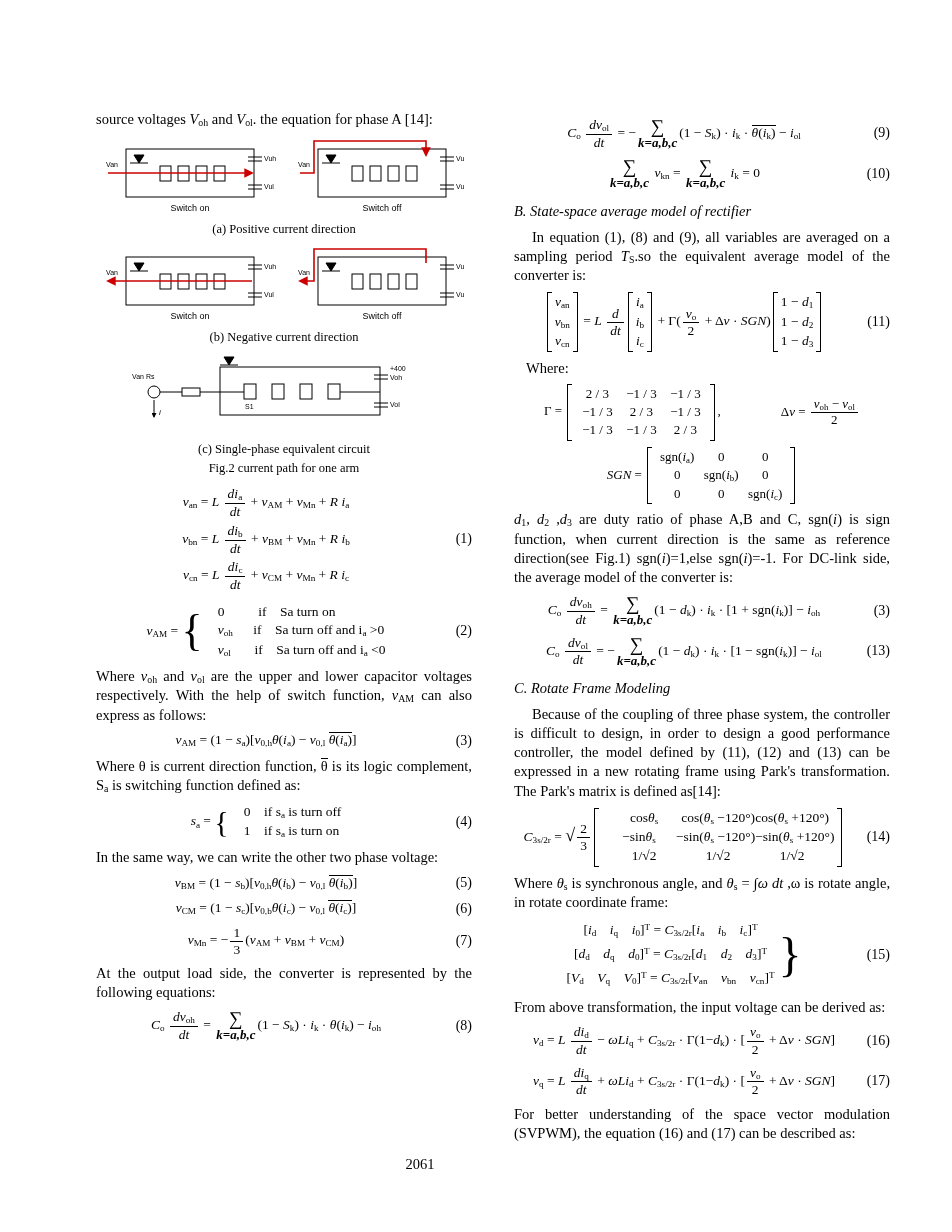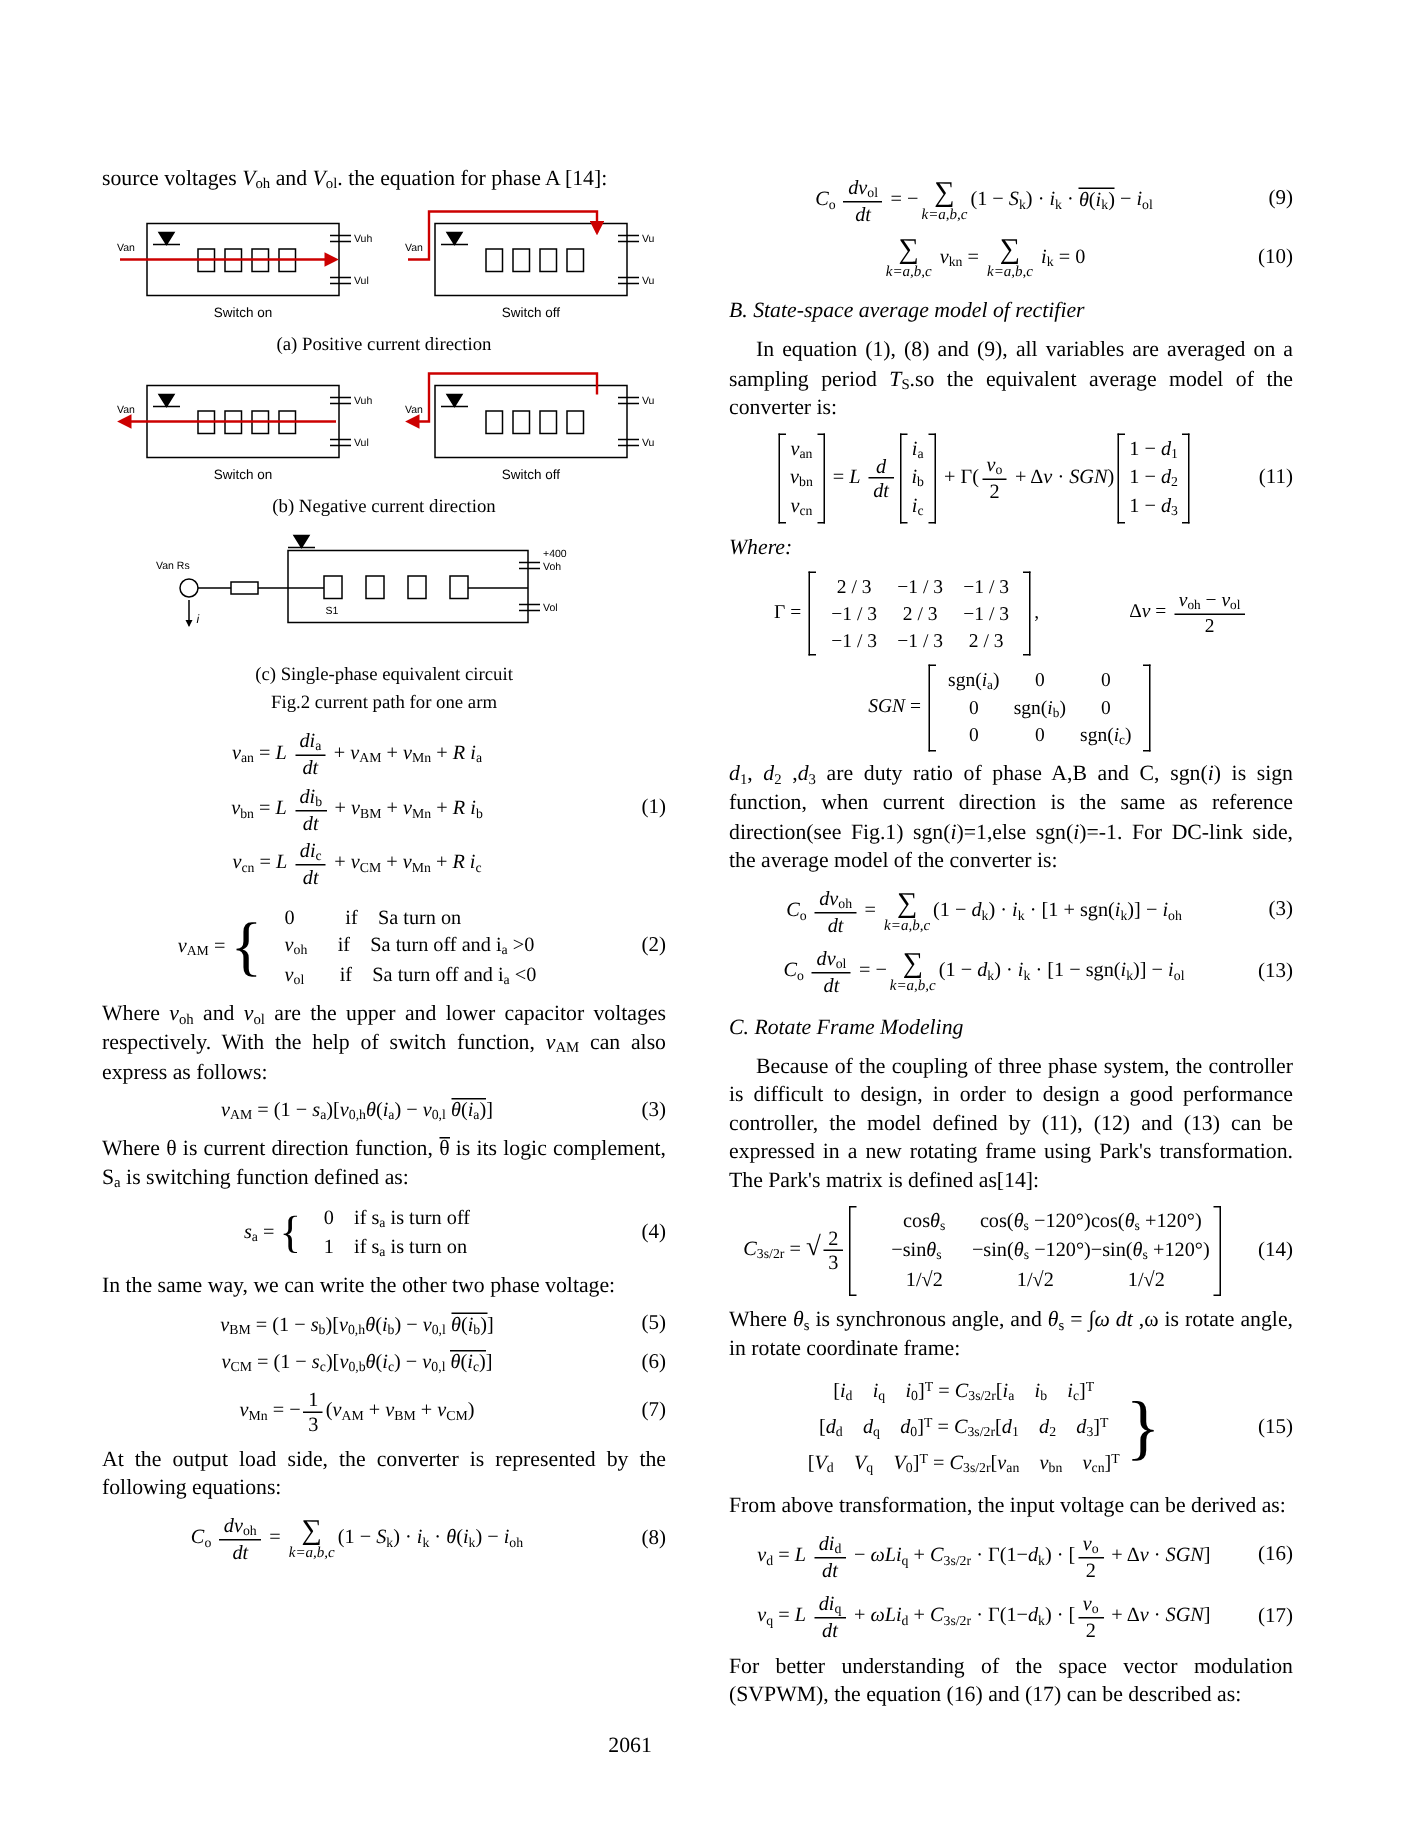--- a/index.html
+++ b/index.html
@@ -2,39 +2,39 @@
 <html><head>
 <meta charset="utf-8">
 <style>
   * { box-sizing: border-box; }
   html,body { margin:0; padding:0; }
   body {
     width:952px; height:1232px; position:relative;
     background:#ffffff; color:#000;
     font-family:"Liberation Serif", serif;
   }
-  .content { position:absolute; left:68px; top:110px; width:794px; display:flex; gap:42px; }
+  .content { position:absolute; left:96px; top:110px; width:794px; display:flex; gap:42px; }
   .col { width:384px; font-size:14.5px; line-height:1.32; text-align:justify; }
   p { margin:0 0 3px 0; }
   p.indent { text-indent:18px; }
   sub { font-size:68%; vertical-align:-0.25em; }
   sup { font-size:68%; vertical-align:0.45em; }
   i { font-style:italic; }
 
   
   .eq-row { display:flex; align-items:center; margin:7px 0; }
   .eq-body { flex:1; text-align:center; font-size:13.5px; line-height:1.25; }
   .eq-num { width:36px; text-align:right; font-size:14px; }
   .eq-line { margin:3px 0; }
   .frac { display:inline-flex; flex-direction:column; vertical-align:middle; text-align:center; margin:0 2px; }
   .frac .n { display:block; border-bottom:1px solid #000; padding:0 3px; line-height:1.15; }
   .frac .d { display:block; padding:0 3px; line-height:1.15; }
   .sum { display:inline-flex; flex-direction:column; align-items:center; vertical-align:middle; margin:0 2px; }
   .sum .sig { font-size:19px; line-height:1; }
-  .sum .lim { font-size:10px; line-height:1.1; font-style:italic; }
+  .sum .lim { font-size:13px; line-height:1.1; font-style:italic;font-weight:bold; }
   .mat { display:inline-flex; align-items:center; vertical-align:middle; margin:0 2px; }
   .mat:before, .mat:after { content:''; align-self:stretch; width:4px; border:1px solid #000; }
   .mat:before { border-right:0; } .mat:after { border-left:0; }
   .mat .rows { display:inline-flex; flex-direction:column; padding:1px 3px; }
   .mat .rows > span { display:block; text-align:center; line-height:1.4; white-space:nowrap; }
   .mat .c { display:inline-block; min-width:44px; text-align:center; }
   .mat .cs { min-width:74px; }
   .cases { display:inline-flex; align-items:center; vertical-align:middle; }
   .cases .brace { font-size:44px; font-weight:300; line-height:0.85; margin-right:3px; }
   .cases .brace.b2 { font-size:30px; }
@@ -44,21 +44,21 @@
   .sqrt { font-size:18px; }
   .eq15wrap { display:inline-flex; align-items:center; gap:4px; }
   .eq15lines { display:inline-flex; flex-direction:column; }
   .rbrace { font-size:48px; font-weight:300; line-height:0.8; }
 
   
   .sec-head { font-style:italic; margin:11px 0 7px 0; }
   .fig { margin:4px 0 0 0; }
   .fig svg { display:block; margin:0 auto; }
   .fig-caption { text-align:center; font-size:12.5px; margin:1px 0 4px 0; line-height:1.2; }
-  .where-label { margin:2px 0;font-style:italic; }
+  .where-label { margin:2px 12px; }
   .mrow { display:flex; justify-content:space-around; align-items:center; font-size:13px; margin:6px 0; }
   .mrow-center { display:flex; justify-content:center; font-size:13px; margin:6px 0; }
   .page-num { position:absolute; left:0; top:1156px; width:840px; text-align:center; font-size:14.5px; }
   svg text { font-family:"Liberation Sans", sans-serif; }
 </style>
 </head>
 <body>
 
 <div class="content">
 

